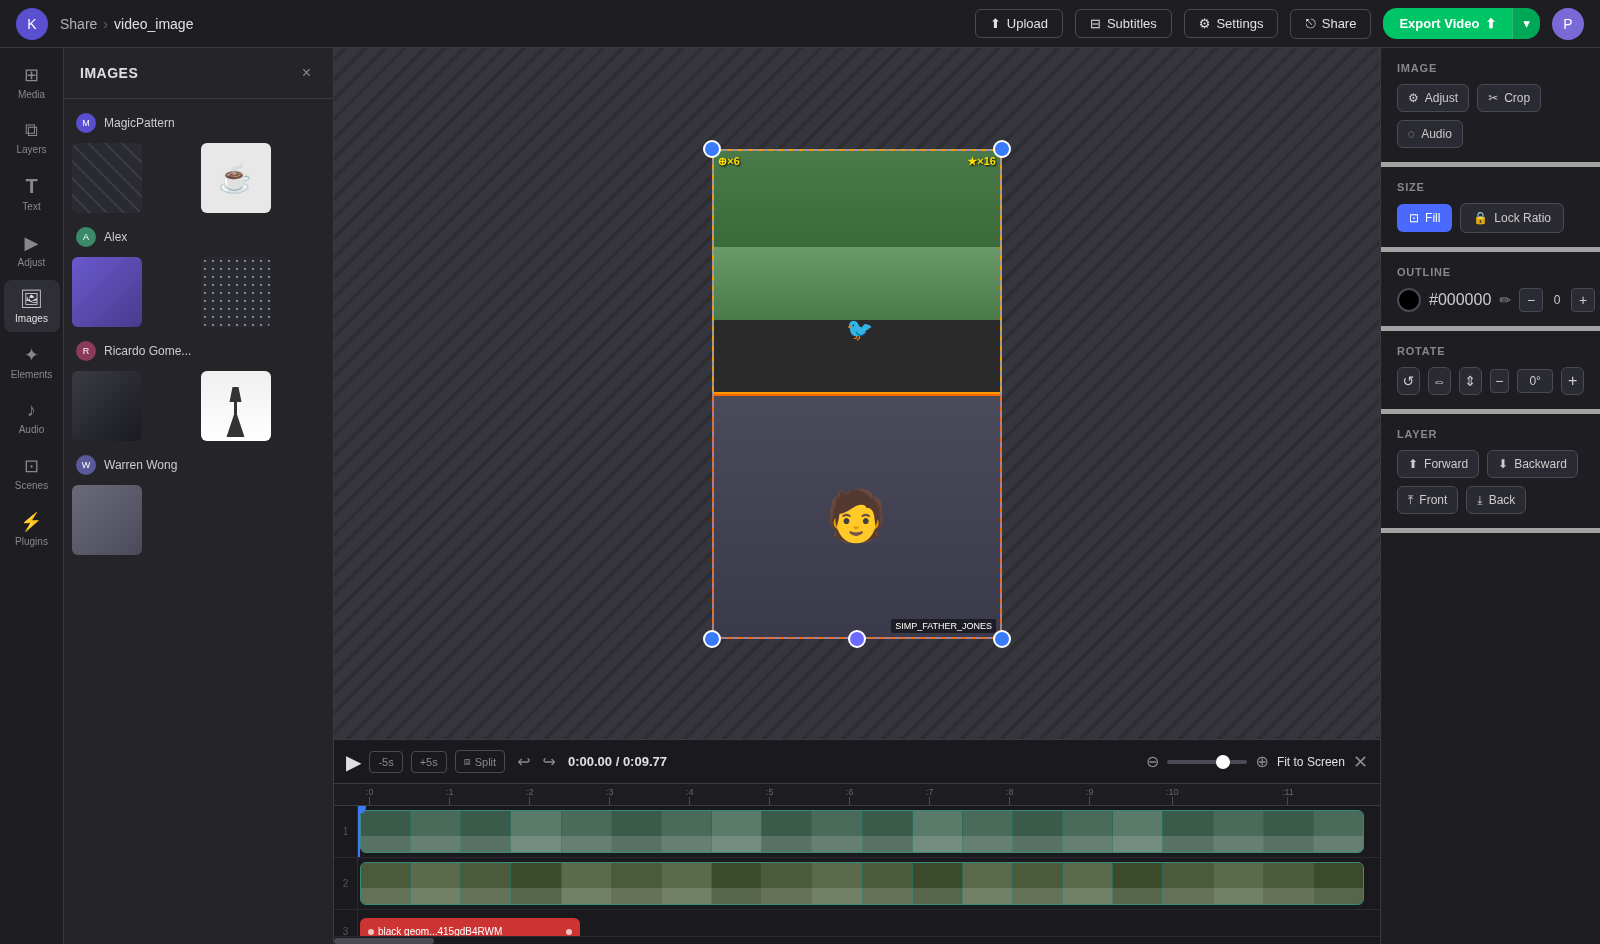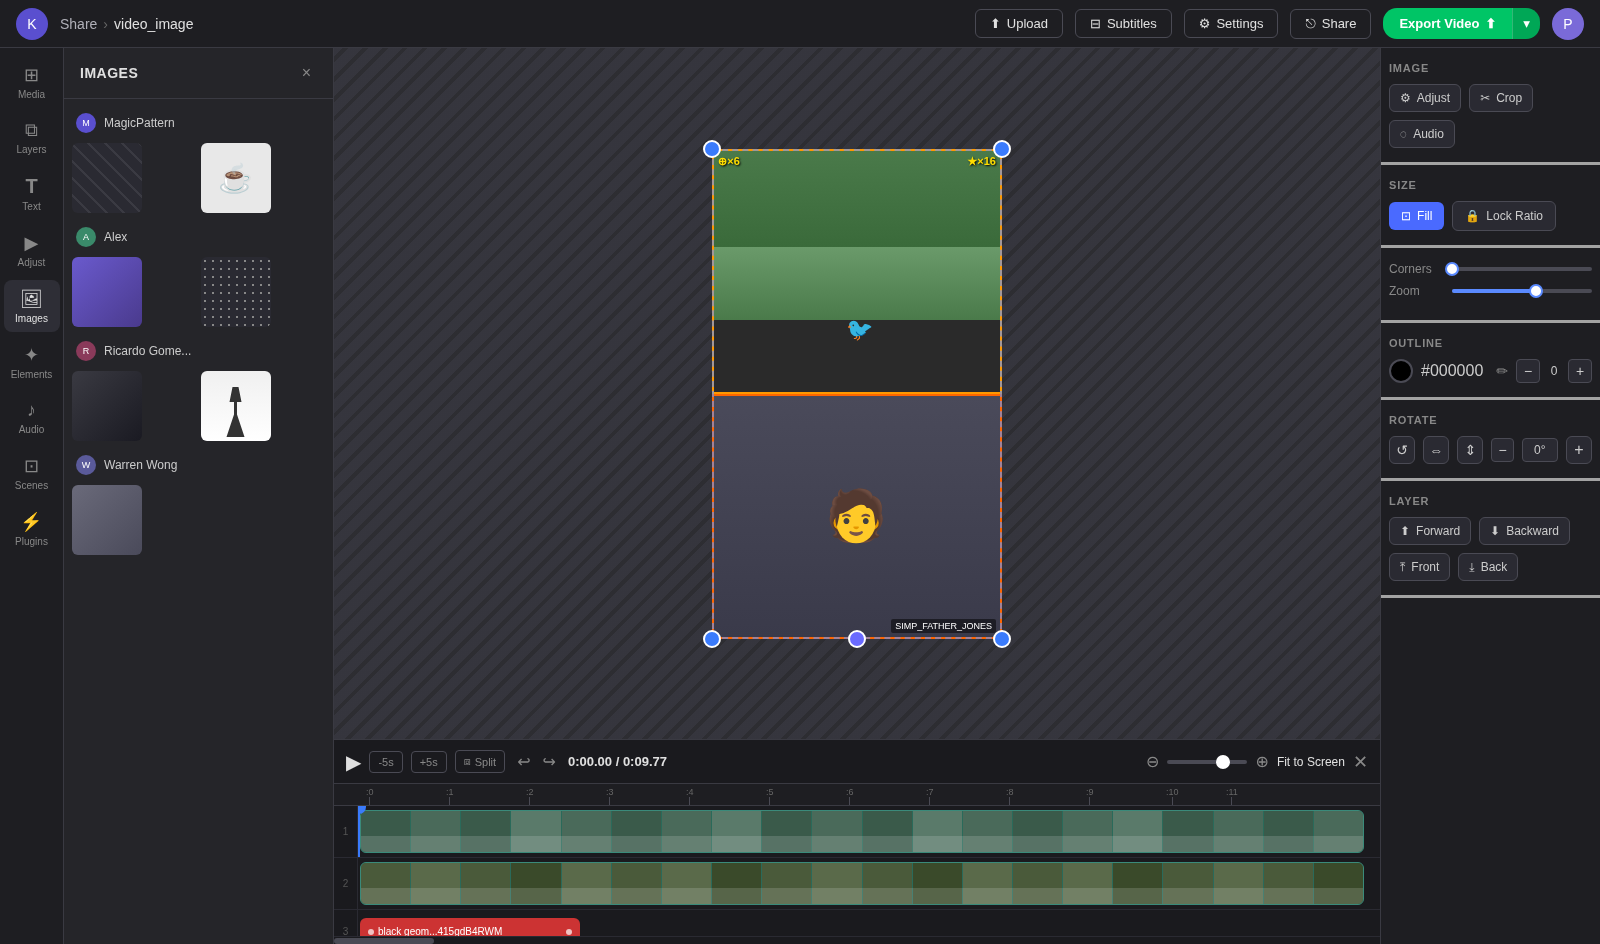--- a/index.html
+++ b/index.html
@@ -77,21 +77,21 @@
 
     
     .right-panel { width: 220px; background: #1e1e22; border-left: 1px solid #3a3a42; padding: 0; flex-shrink: 0; overflow-y: auto; }
     .right-panel::-webkit-scrollbar { width: 4px; }
     .right-panel::-webkit-scrollbar-thumb { background: #4a4a54; border-radius: 2px; }
 
     .edit-tabs { display: flex; border-bottom: 1px solid #3a3a42; }
     .edit-tab { flex: 1; text-align: center; padding: 14px 8px; font-size: 12px; color: #888; cursor: pointer; font-weight: 500; }
     .edit-tab.active { color: #e0e0e0; border-bottom: 2px solid #5a8aff; }
 
-    .panel-section { padding: 14px 8px; border-bottom: 3px solid #a3a3a3; }
+    .panel-section { padding: 14px 16px; border-bottom: 5px solid #a3a3a3; }
     .section-label { font-size: 11px; color: #888; font-weight: 600; letter-spacing: 0.8px; text-transform: uppercase; margin-bottom: 10px; }
 
     .tool-row { display: flex; gap: 8px; flex-wrap: wrap; }
     .tool-btn { display: flex; align-items: center; gap: 6px; background: #2a2a32; border: 1px solid #4a4a54; color: #ccc; padding: 6px 10px; border-radius: 6px; cursor: pointer; font-size: 12px; white-space: nowrap; }
 
     .size-row { display: flex; gap: 8px; align-items: center; }
     .fill-btn { display: flex; align-items: center; gap: 6px; background: #4a6aff; border: none; color: white; padding: 7px 12px; border-radius: 6px; cursor: pointer; font-size: 12px; font-weight: 500; }
     .lock-ratio-btn { display: flex; align-items: center; gap: 6px; background: #2a2a32; border: 1px solid #4a4a54; color: #ccc; padding: 7px 12px; border-radius: 6px; cursor: pointer; font-size: 12px; }
 
     .slider-row { display: flex; align-items: center; gap: 8px; margin-bottom: 8px; }
@@ -396,21 +396,21 @@
             <div class="ruler-line"></div>
           </div>
           <div class="ruler-tick" style="left: 752px;">
             <span class="ruler-label">:9</span>
             <div class="ruler-line"></div>
           </div>
           <div class="ruler-tick" style="left: 832px;">
             <span class="ruler-label">:10</span>
             <div class="ruler-line"></div>
           </div>
-          <div class="ruler-tick" style="left: 892px;">
+          <div class="ruler-tick" style="left: 948px;">
             <span class="ruler-label">:11</span>
             <div class="ruler-line"></div>
           </div>
           <div class="ruler-tick" style="left: 1048px;">
             <span class="ruler-label">:12</span>
             <div class="ruler-line"></div>
           </div>
         </div>
 
       <div class="timeline-tracks">
@@ -525,36 +525,20 @@
           <span>⊡</span>
           <span>Fill</span>
         </button>
         <button class="lock-ratio-btn">
           <span>🔒</span>
           <span>Lock Ratio</span>
         </button>
       </div>
     </div>
 
-    <div class="panel-section">
-      <div class="slider-row">
-        <span class="slider-label">Corners</span>
-        <div class="slider-track">
-          <div class="slider-fill" style="width:0%;"></div>
-          <div class="slider-thumb" style="left:0%;"></div>
-        </div>
-      </div>
-      <div class="slider-row">
-        <span class="slider-label">Zoom</span>
-        <div class="slider-track">
-          <div class="slider-fill" style="width:60%;"></div>
-          <div class="slider-thumb" style="left:60%;"></div>
-        </div>
-      </div>
-    </div>
 
     <div class="panel-section">
       <div class="section-label">OUTLINE</div>
       <div class="outline-row">
         <div class="color-swatch"></div>
         <span class="color-hex">#000000</span>
         <span class="pen-icon">✏</span>
         <div class="number-control">
           <button class="num-btn">−</button>
           <span class="num-val">0</span>

